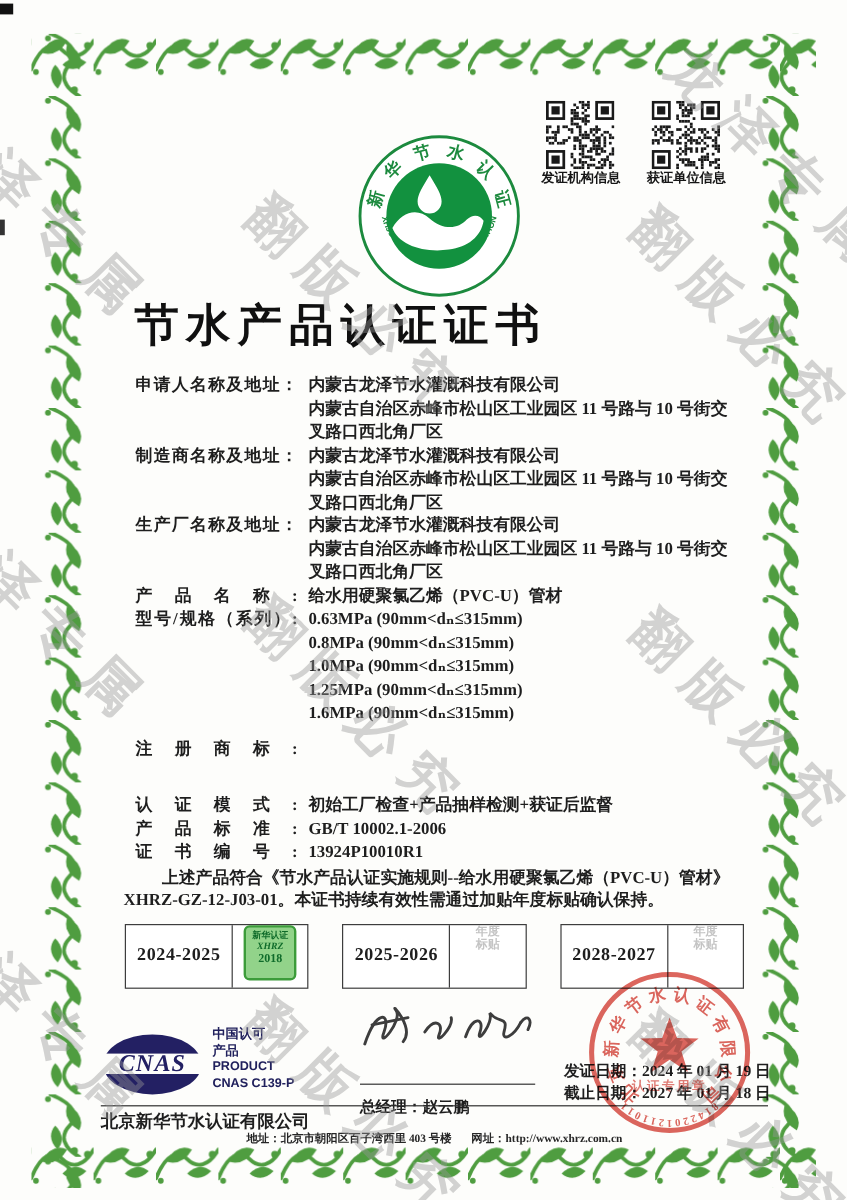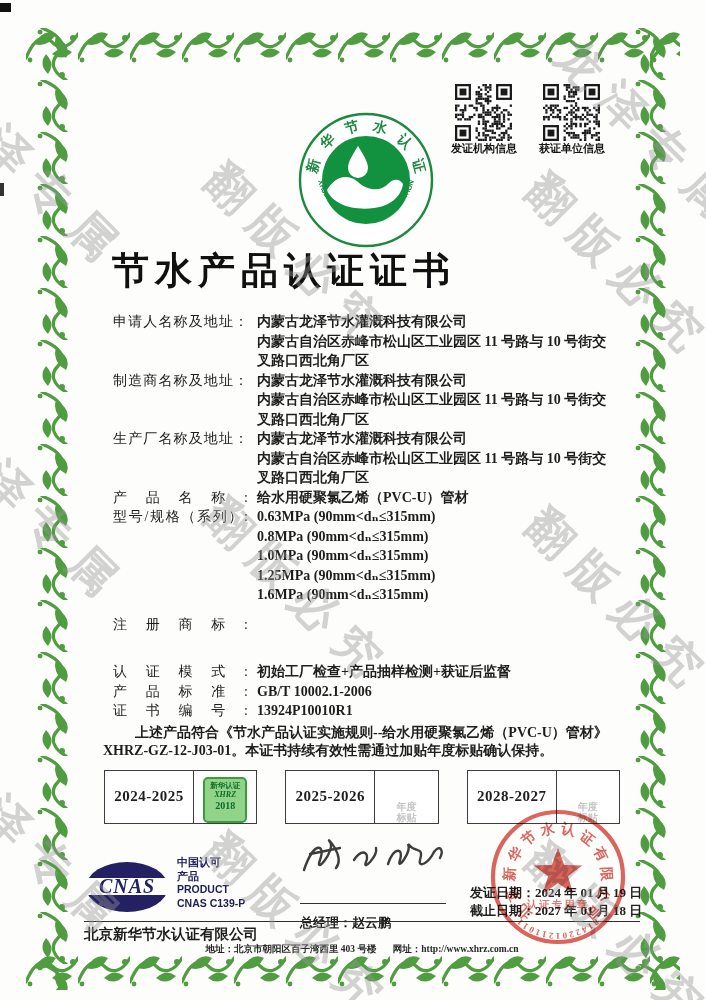--- a/index.html
+++ b/index.html
@@ -15,33 +15,33 @@
   .qr{position:absolute;top:84px;width:57px;height:57px;background:#fff;}
   .qr-label{position:absolute;top:141px;width:90px;text-align:center;
             font-size:11px;font-weight:bold;color:#161616;}
   .title{position:absolute;top:246px;left:0;width:568px;text-align:center;
          font-family:"Liberation Sans","DejaVu Sans",sans-serif;font-weight:900;
          font-size:37px;letter-spacing:6px;color:#101010;}
   
   .main{position:absolute;left:100px;top:312px;width:520px;font-size:14px;
         font-weight:600;line-height:19.5px;z-index:10;}
   .field-row{display:flex;align-items:flex-start;}
-  .field-label{width:135px;margin-left:13px;font-weight:400;
+  .field-label{width:135px;margin-left:13px;font-weight:700;
                text-align:justify;text-align-last:justify;}
   .field-value{margin-left:9px;flex:1;min-height:19.5px;}
   .mt10{margin-top:10px;} .mt13{margin-top:28px;}
   .statement{margin-top:3px;font-weight:600;line-height:18px;}
   .statement .l1{padding-left:35px;}
   .statement .l2{padding-left:3px;}
   
   .vtable{display:flex;margin-top:10px;margin-left:4px;gap:28px;}
   .vbox{width:155px;height:52px;border:1.5px solid #3d3d3d;display:flex;background:#fff;}
   .vcell-range{width:88px;border-right:1.5px solid #3d3d3d;display:flex;align-items:center;
                justify-content:center;font-size:15px;font-weight:600;letter-spacing:.5px;}
-  .vcell-sticker{flex:1;display:flex;align-items:flex-end;justify-content:center;}
+  .vcell-sticker{flex:1;display:flex;align-items:flex-start;justify-content:center;}
   .sticker{width:44px;height:46px;background:#92d38a;border:2px solid #3c9c3a;border-radius:5px;
            text-align:center;color:#0f6b2a;line-height:1.18;padding-top:3px;box-sizing:border-box;}
   .sticker .s1{font-size:7.5px;font-weight:bold;display:block;}
   .sticker .s2{font-size:8px;font-style:italic;display:block;}
   .sticker .s3{font-size:10px;font-weight:bold;display:block;}
   .ph{color:#c4c4c4;font-size:10px;text-align:center;line-height:11px;font-weight:600;}
   
   .cnas-text{position:absolute;left:177px;top:856px;z-index:10;
              font-family:"Liberation Sans","DejaVu Sans",sans-serif;
              color:#20205c;font-weight:bold;font-size:11px;line-height:13.5px;}

